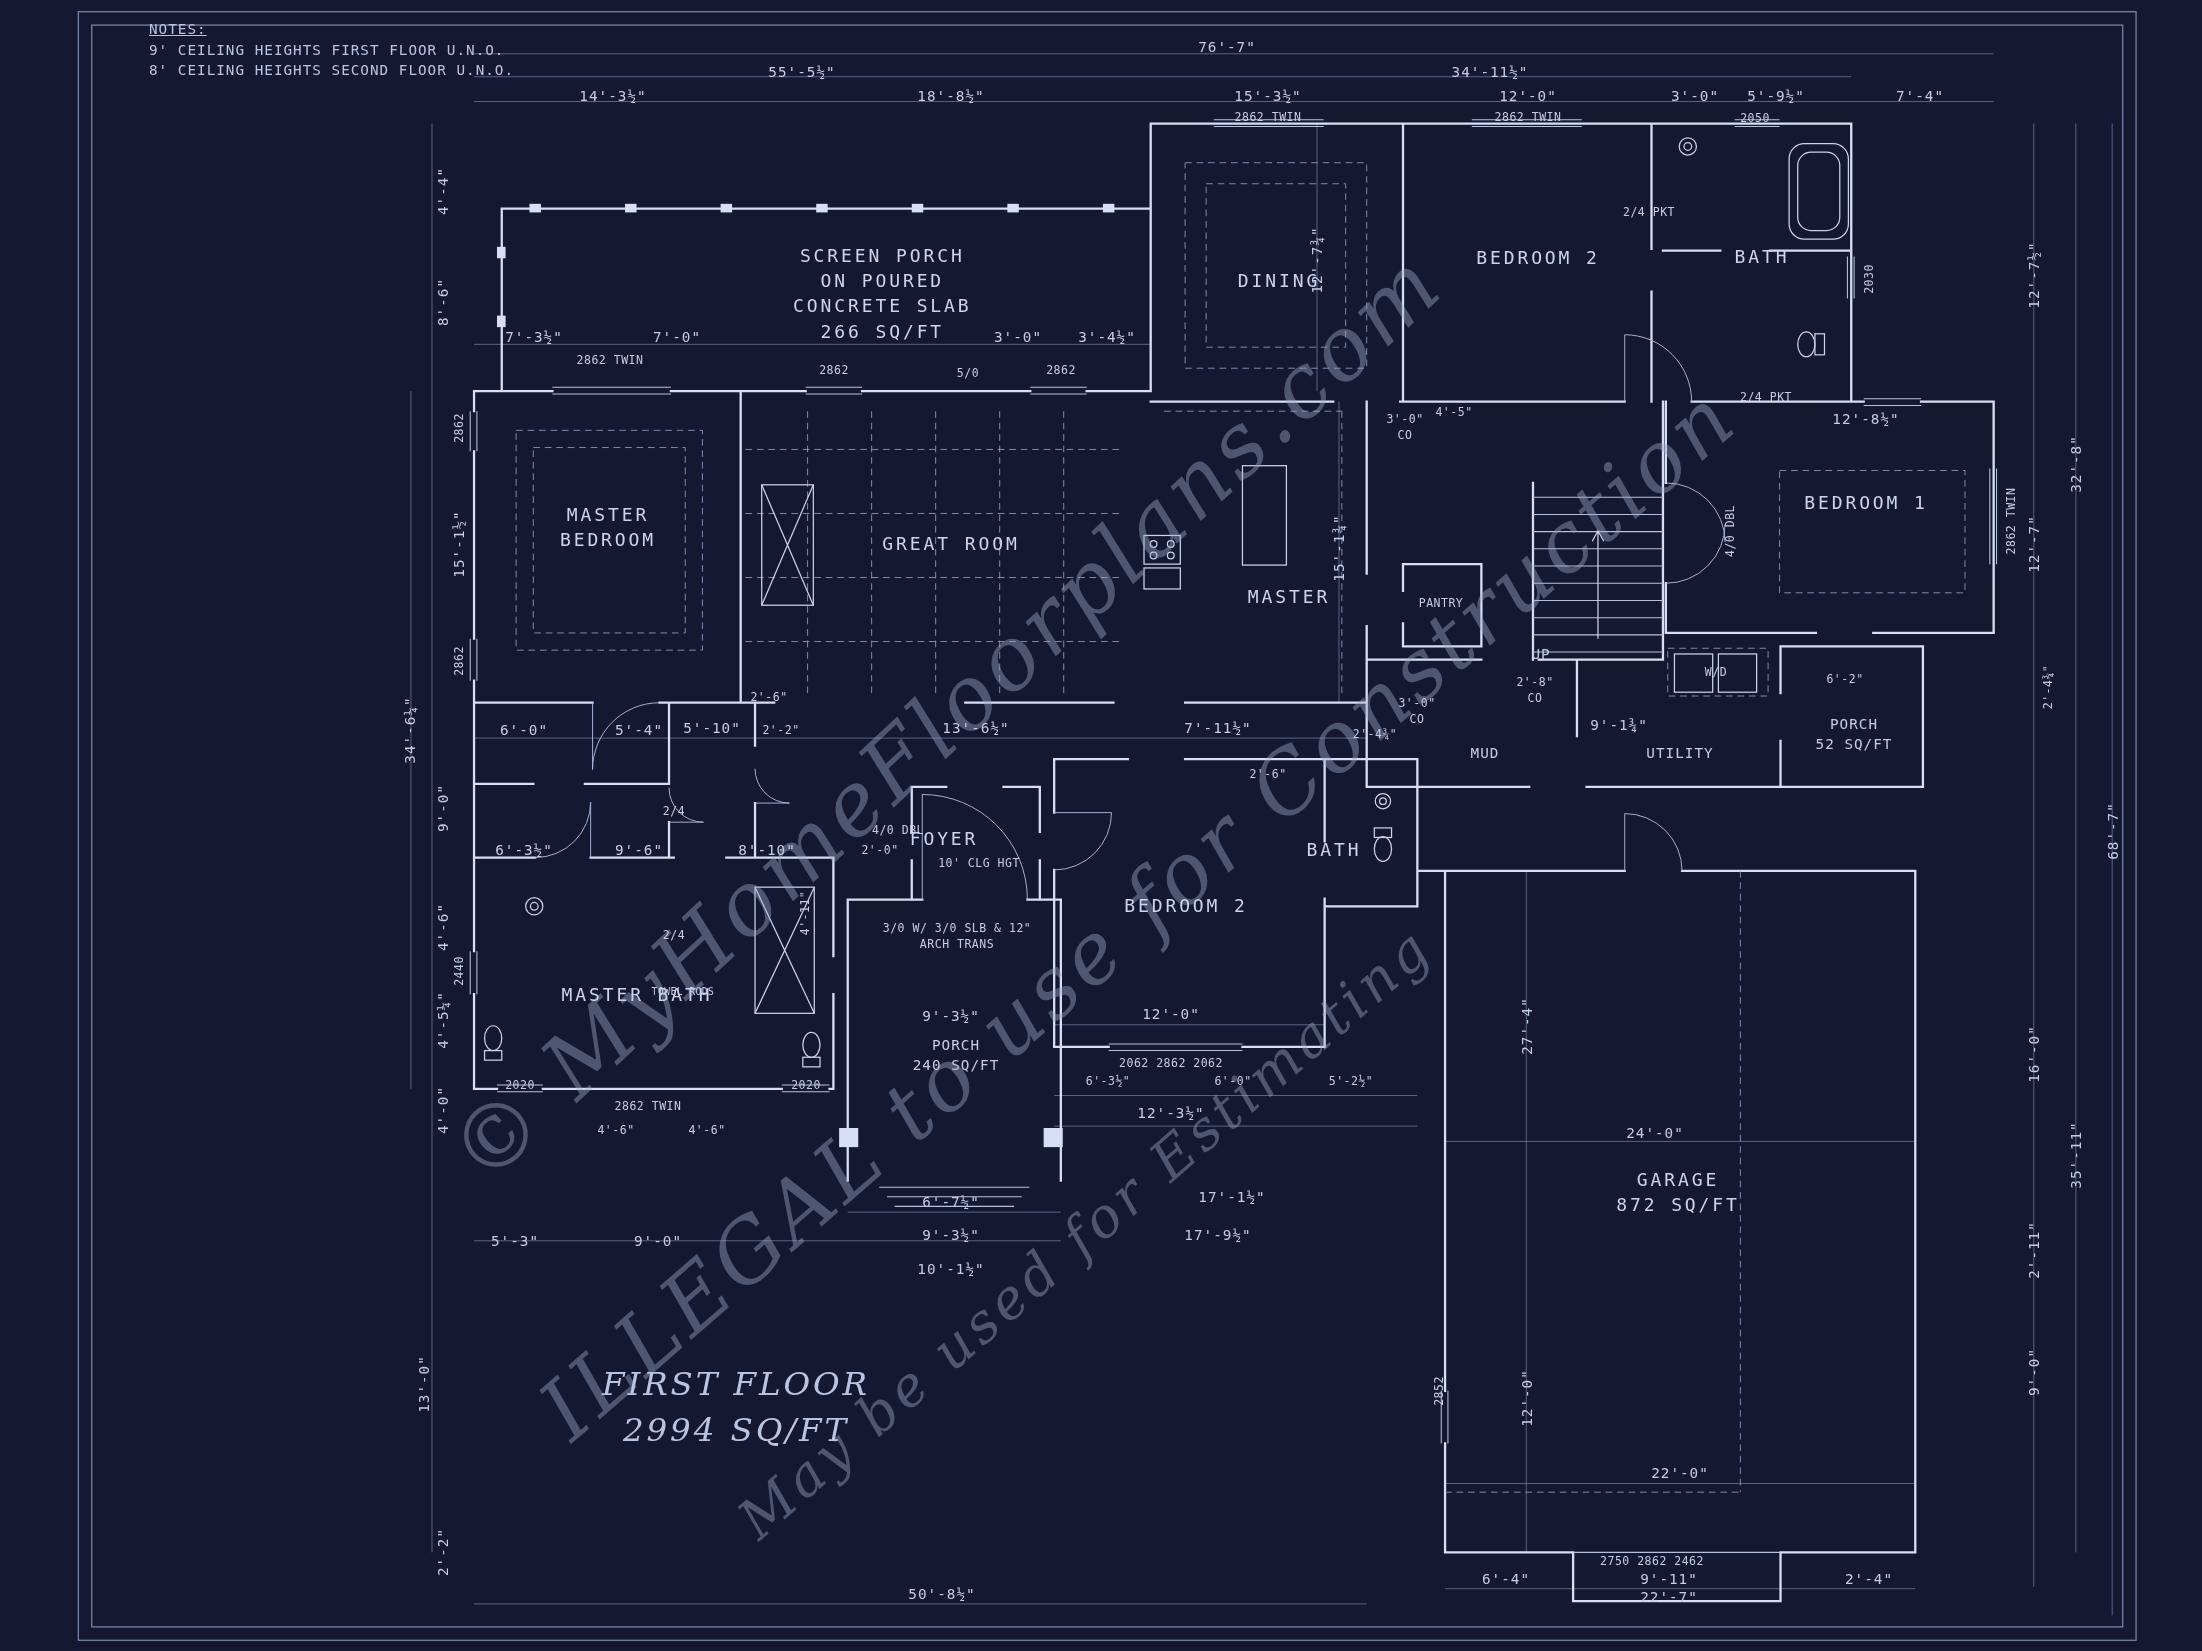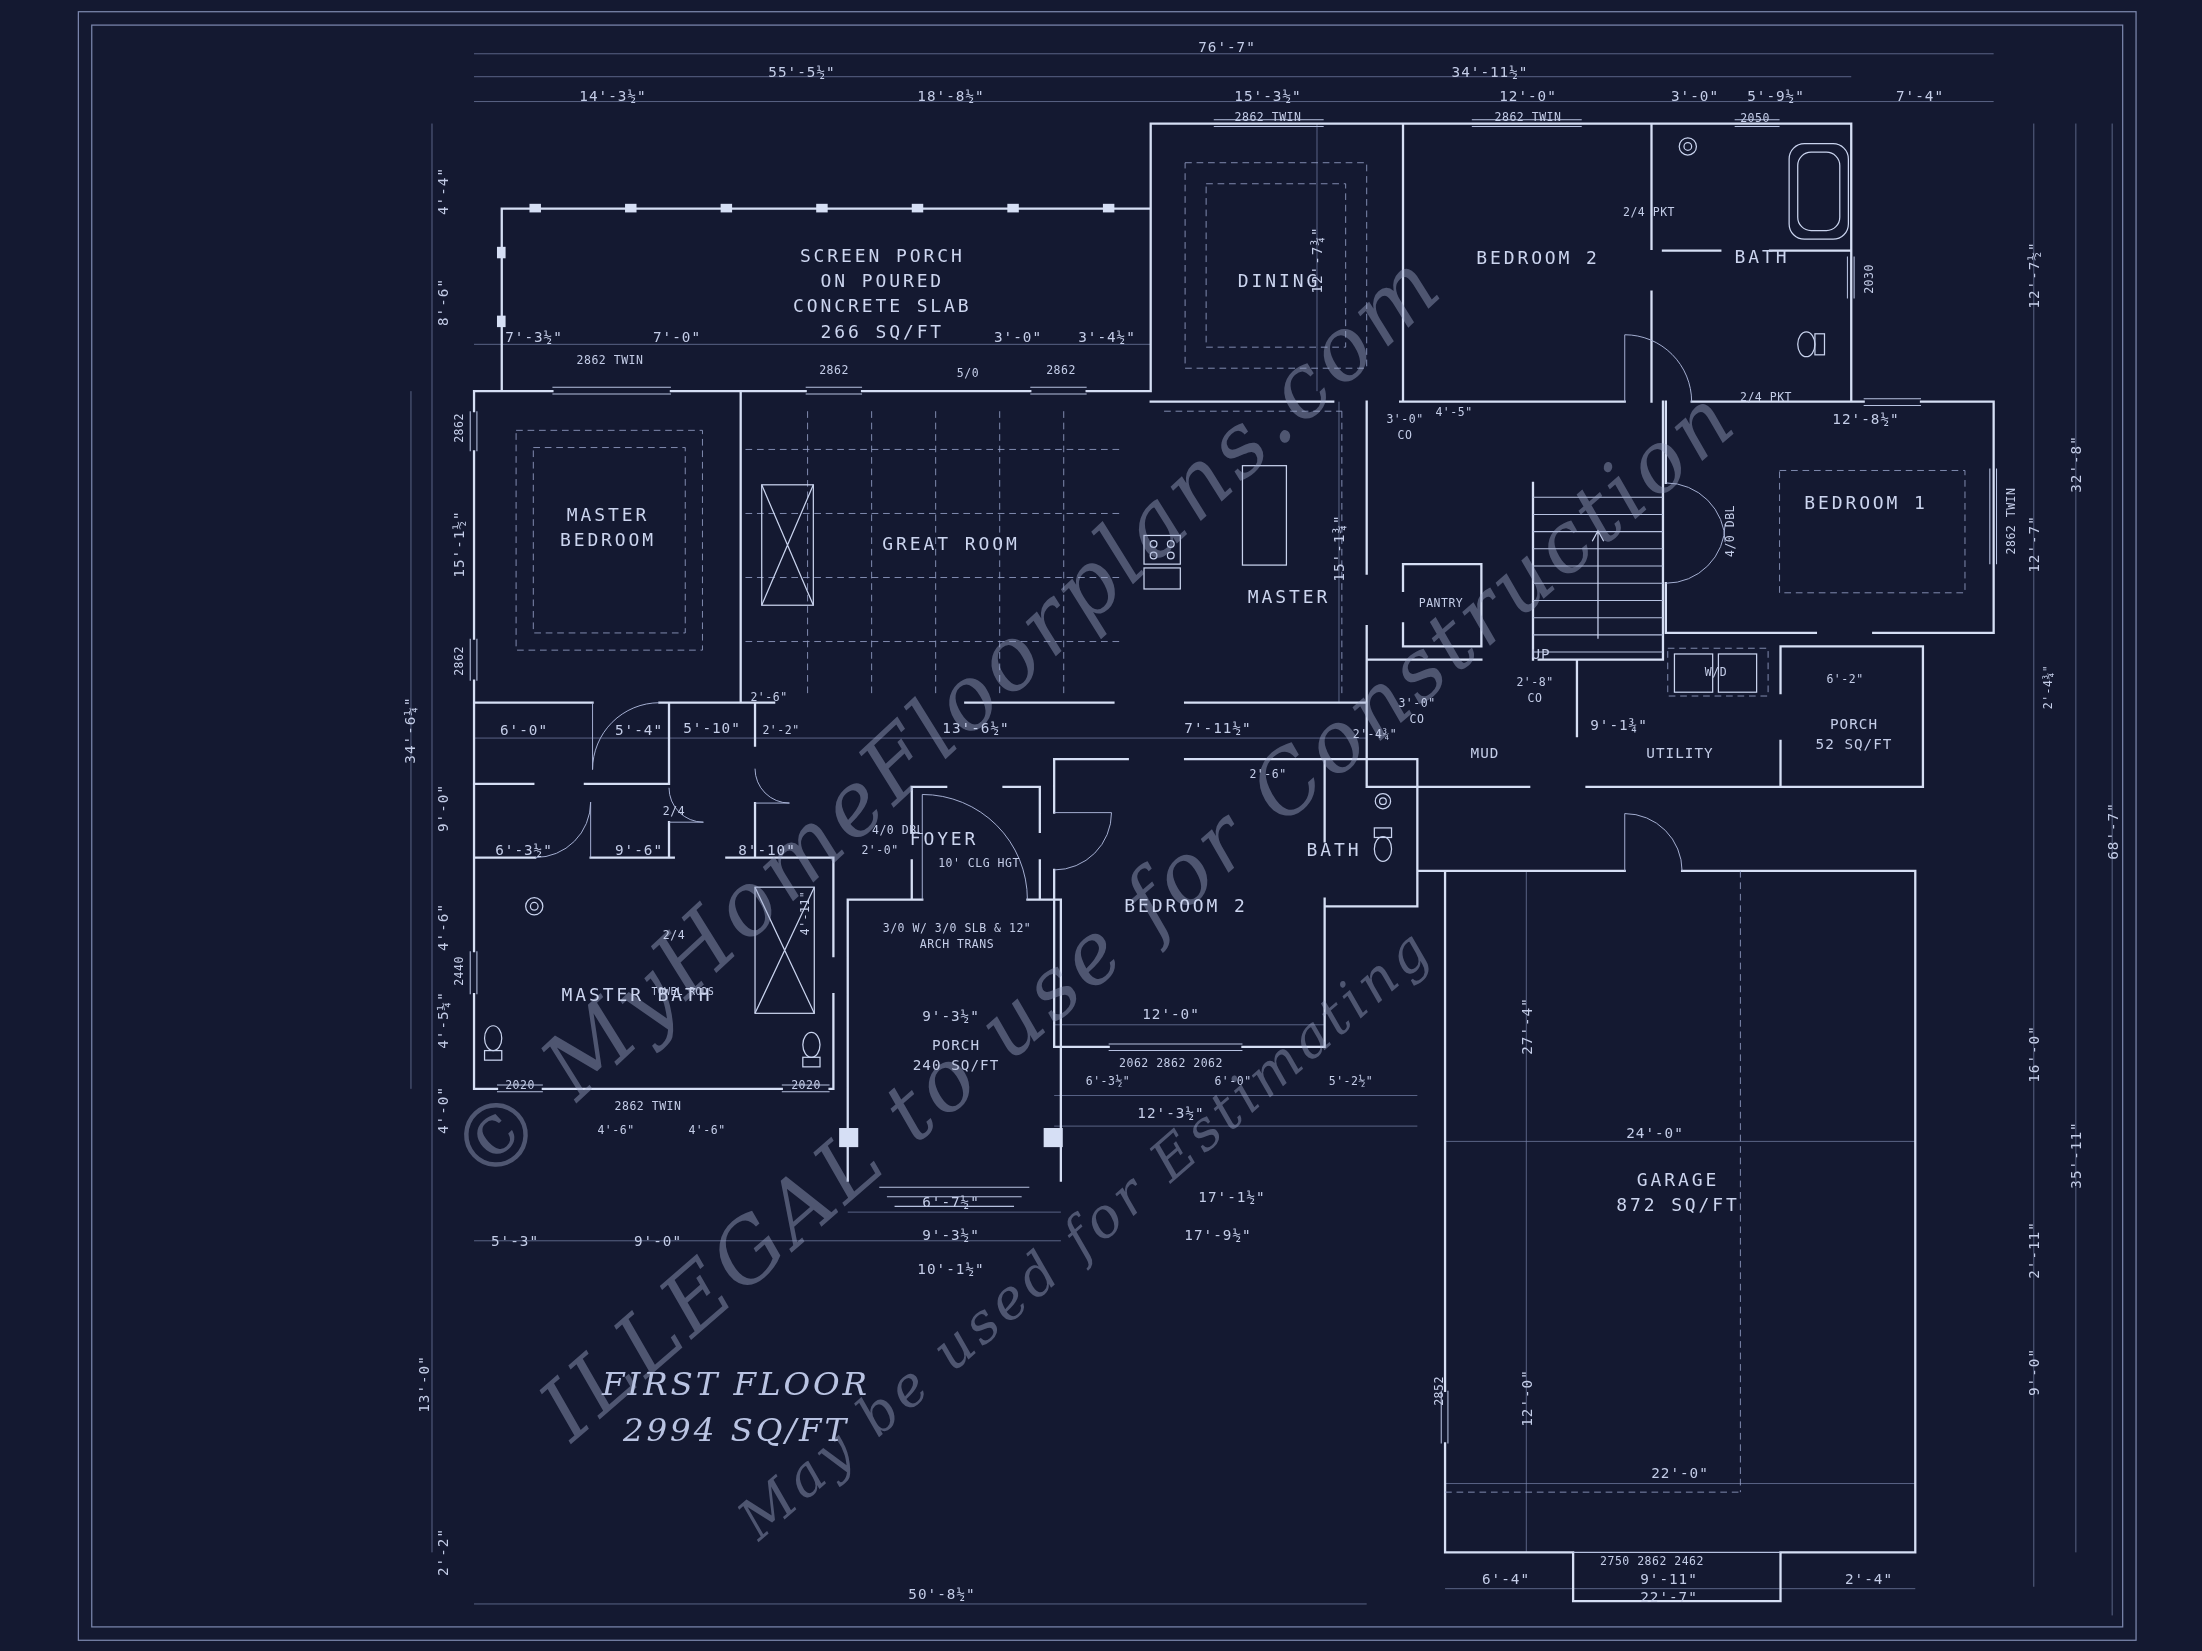--- a/index.html
+++ b/index.html
@@ -155,20 +155,25 @@
         <rect x="520" y="330" width="9" height="12"></rect>
       <rect x="878" y="1180" width="20" height="20"></rect>
         <rect x="1092" y="1180" width="20" height="20"></rect>
     </g>
   </svg>
 
   <div class="wm" style="left:946px;top:717px;font-size:88px;transform:translate(-50%,-50%) rotate(-43deg);">© MyHomeFloorplans.com</div>
   <div class="wm" style="left:1138px;top:913px;font-size:84px;transform:translate(-50%,-50%) rotate(-41deg);">ILLEGAL to use for Construction</div>
   <div class="wm" style="left:1085px;top:1233px;font-size:55px;transform:translate(-50%,-50%) rotate(-41deg);">May be used for Estimating</div>
 
+  <div class="notes">
+    <div class="nh">NOTES:</div>
+    <div>9' CEILING HEIGHTS FIRST FLOOR U.N.O.</div>
+    <div>8' CEILING HEIGHTS SECOND FLOOR U.N.O.</div>
+  </div>
 
   <div id="labels">
 
     <span class="lbl room tl" style="left:780px;top:293px">SCREEN PORCH
 ON POURED
 CONCRETE SLAB
 266 SQ/FT</span>
     <span class="lbl room" style="left:1279px;top:281px">DINING</span>
     <span class="lbl room" style="left:1538px;top:258px">BEDROOM 2</span>
     <span class="lbl room" style="left:1762px;top:257px">BATH</span>

